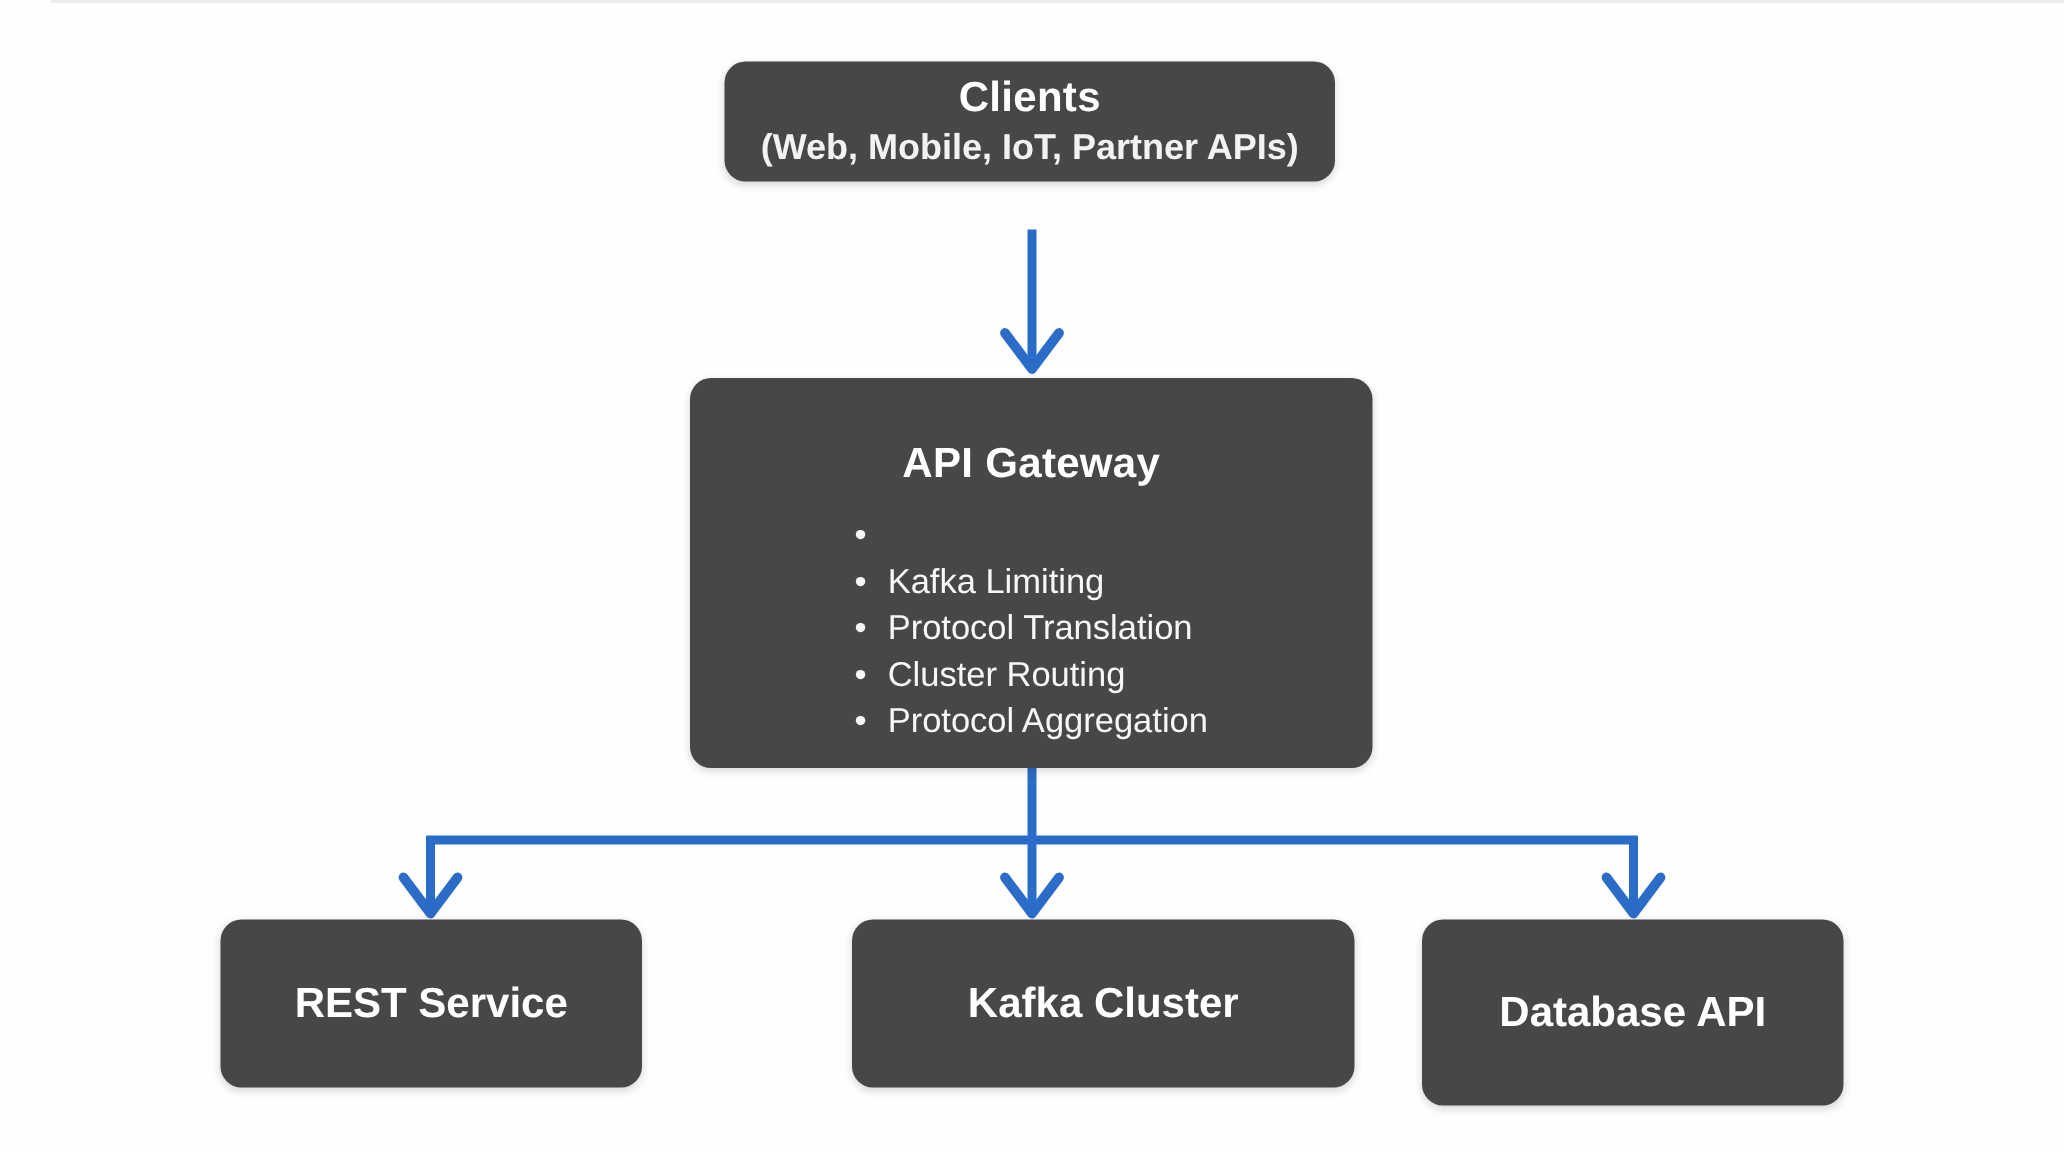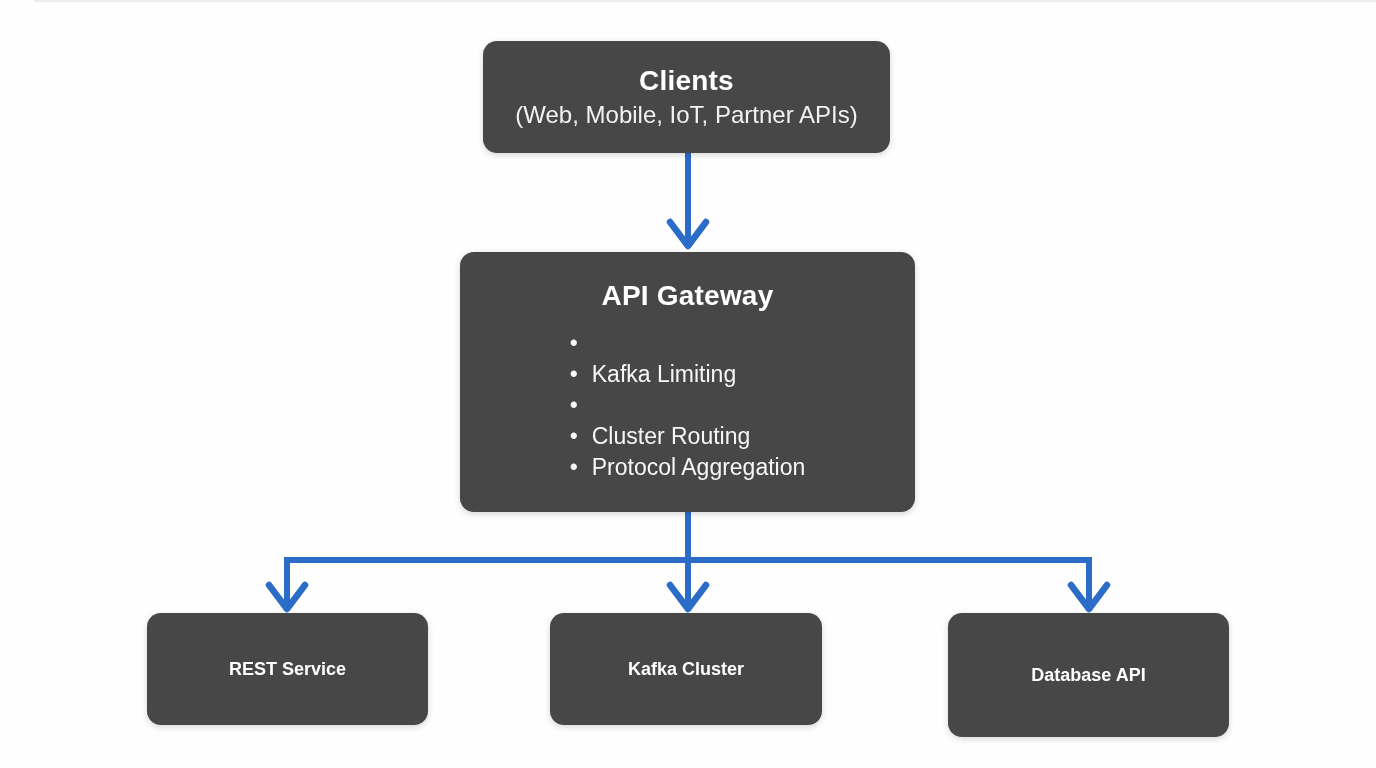--- a/index.html
+++ b/index.html
@@ -57,41 +57,41 @@
     align-items: center;
     justify-content: center;
   }
   .node-title {
     font-size: 28px;
     font-weight: bold;
     letter-spacing: 0.2px;
   }
   .node-subtitle {
     font-size: 24px;
-    font-weight: normal;
+    font-weight: bold;
     color: var(--subtitle-text, #f2f2f2);
     margin-top: 4px;
   }
   .node-label {
-    font-size: 18px;
+    font-size: 28px;
     font-weight: bold;
   }
   #node-clients {
     left: 483px;
     top: 41px;
     width: 407px;
-    height: 112px;
+    height: 80px;
   }
   #node-gateway {
     left: 460px;
     top: 252px;
     width: 455px;
     height: 260px;
     justify-content: flex-start;
-    padding-top: 28px;
+    padding-top: 41px;
   }
   #node-gateway .node-title {
     margin-bottom: 16px;
   }
   .bullet-list {
     list-style: none;
     margin: 0 auto;
     padding: 0;
     width: fit-content;
     font-size: 23px;
@@ -100,21 +100,21 @@
   }
   .bullet-list li {
     display: flex;
     align-items: baseline;
   }
   .bullet-marker {
     margin-right: 14px;
     font-size: 23px;
   }
   #node-rest    { left: 147px; top: 613px; width: 281px; height: 112px; }
-  #node-kafka   { left: 550px; top: 613px; width: 272px; height: 112px; }
+  #node-kafka   { left: 568px; top: 613px; width: 335px; height: 112px; }
   #node-database{ left: 948px; top: 613px; width: 281px; height: 124px; }
 </style>
 </head>
 <body>
 
 <div class="canvas">
 
   <div class="top-hairline"></div>
 
   <svg class="connector-layer" viewBox="0 0 1376 768" xmlns="http://www.w3.org/2000/svg">
@@ -144,20 +144,21 @@
     <ul class="bullet-list">
       <li>
         <span class="bullet-marker">•</span>
       </li>
       <li>
         <span class="bullet-marker">•</span>
         <span>Kafka Limiting</span>
       </li>
       <li>
         <span class="bullet-marker">•</span>
+        <span>Protocol Translation</span>
       </li>
       <li>
         <span class="bullet-marker">•</span>
         <span>Cluster Routing</span>
       </li>
       <li>
         <span class="bullet-marker">•</span>
         <span>Protocol Aggregation</span>
       </li>
     </ul>

